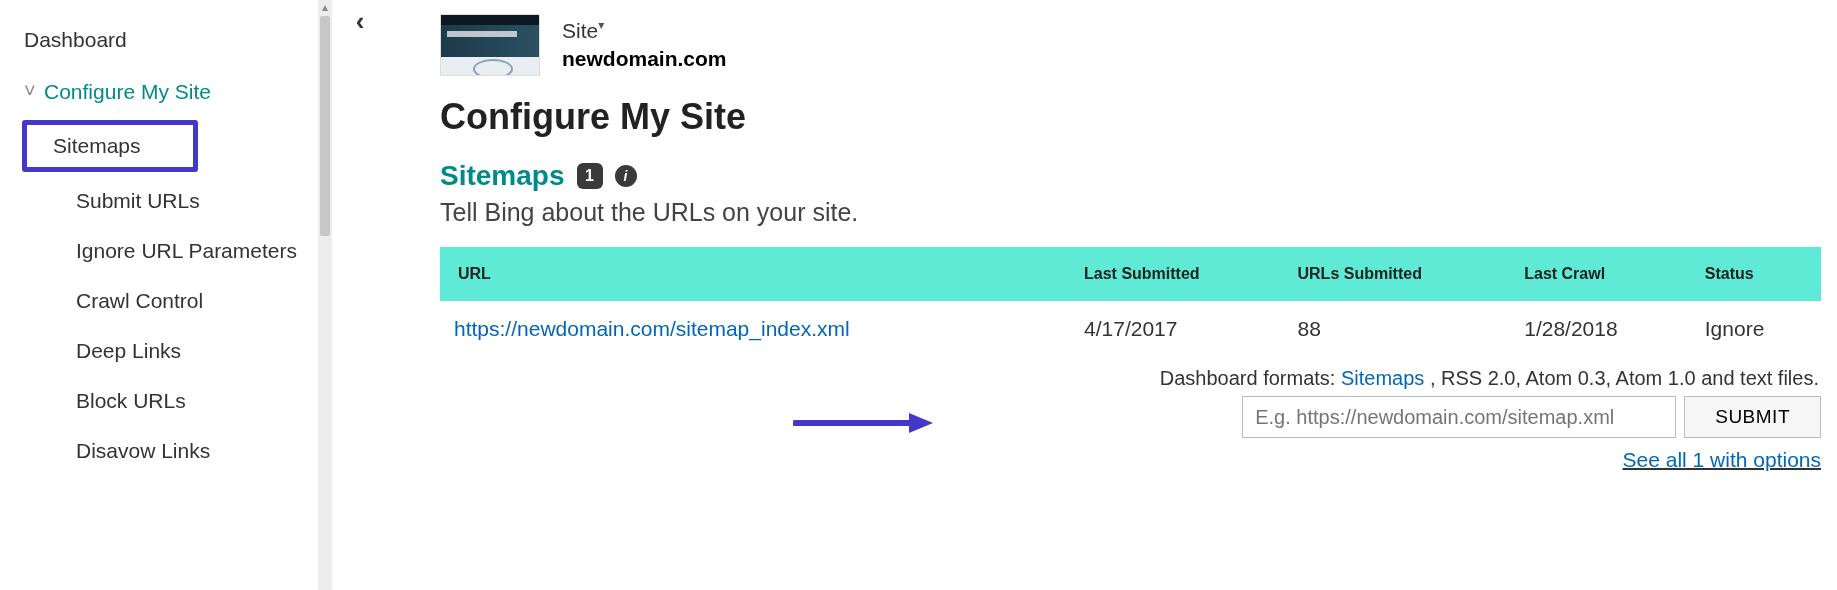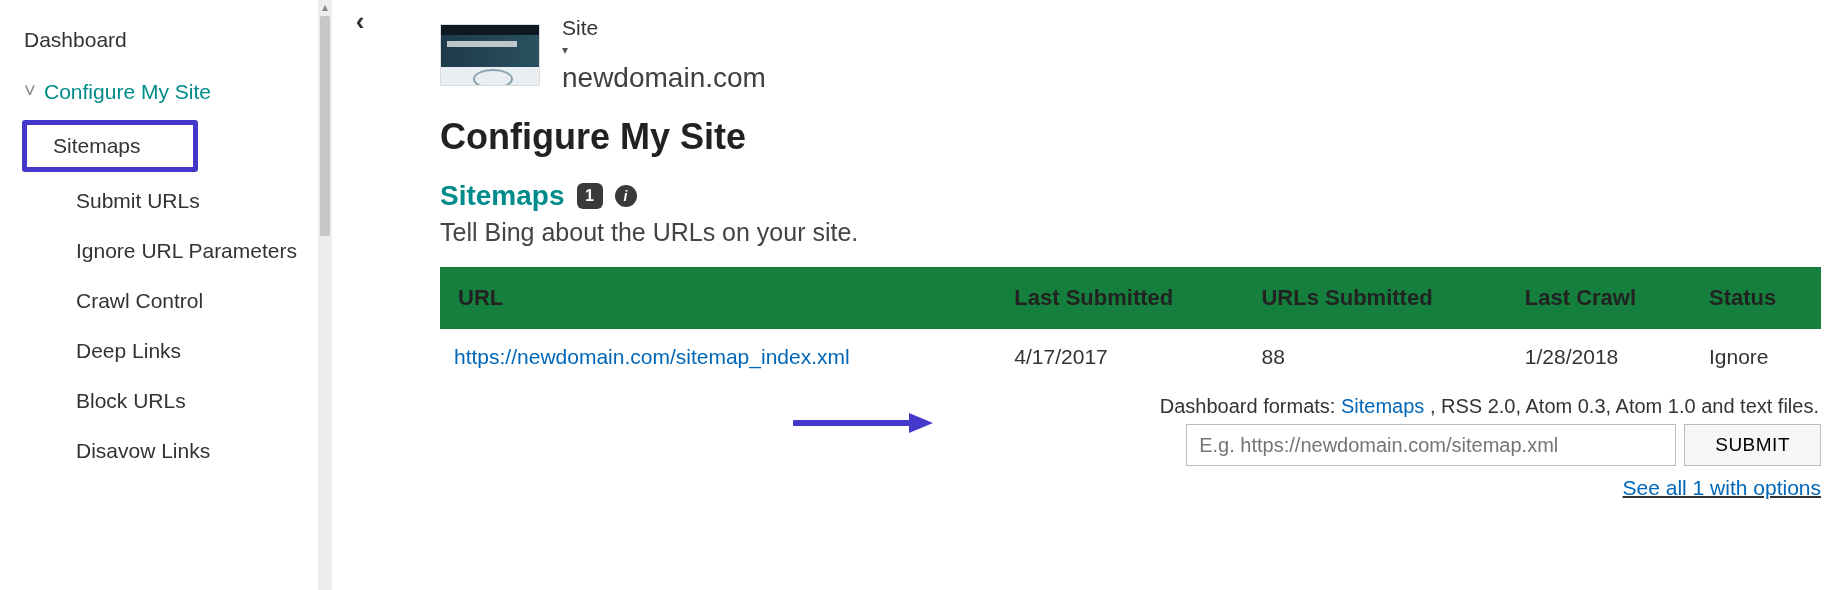--- a/index.html
+++ b/index.html
@@ -111,24 +111,24 @@
     overflow: hidden;
   }
   .thumb .tbar { height:10px; background:#0e1822; }
   .thumb .tband { height:32px; background:linear-gradient(90deg,#1d3a4a,#2a5161); position:relative; }
   .thumb .tband::after{content:"";position:absolute;left:6px;top:6px;width:70px;height:6px;background:rgba(255,255,255,.7);}
   .thumb .tfoot { height:20px; background:#e9eef2; position:relative;}
   .thumb .tfoot::before{content:"";position:absolute;left:32px;top:2px;width:36px;height:16px;border:2px solid #8aa4b1;border-radius:50%;}
   .site-meta { line-height: 1.35; }
   .site-sel {
     font-size: 21px; color:#333; cursor:pointer;
-    display:inline-flex; align-items:flex-start; gap:0;flex-direction:column;
+    display:inline-flex; align-items:flex-start; gap:0;
   }
   .site-sel .tri { font-size:12px; color:#555;}
-  .site-domain { font-size: 28px; color:#404040; }
+  .site-domain { font-size: 21px; color:#000000;font-weight:bold; }
 
   h1.page-title { font-size: 36px; font-weight: 600; color:#222; margin-bottom: 22px; }
 
   .section-head { display:flex; align-items:center; gap:12px; margin-bottom:6px;}
   .section-title { font-size: 28px; font-weight: 600; color:#008B8B; }
   .badge {
     display:inline-flex; align-items:center; justify-content:center;
     min-width:26px; height:26px; padding:0 6px;
     background:#3a3a3a; color:#fff; border-radius:6px;
     font-size:16px; font-weight:600;
@@ -136,36 +136,36 @@
   .info-icon {
     width:22px;height:22px;border-radius:50%;background:#3a3a3a;color:#fff;
     display:inline-flex;align-items:center;justify-content:center;
     font-size:14px;font-weight:bold;font-style:italic;
   }
   .section-desc { font-size:25px; color:#444; margin-bottom:20px;}
 
   
   .tbl { width:100%; border-collapse:collapse; }
   .tbl thead th {
-    background:#15803d; text-align:left; font-weight:700; font-size:22px;
+    background:#5eead4; text-align:left; font-weight:700; font-size:16px;
     padding:18px 14px; color:#222;
   }
   .tbl thead th:first-child { padding-left:18px;}
   .tbl tbody td { padding:16px 14px; font-size:21px; color:#333; }
   .tbl a { color:#0067b8; text-decoration:none; }
 
   .formats { text-align:right; font-size:20px; color:#333; margin:10px 2px 6px 0;}
   .formats a { color:#0067b8; text-decoration:none;}
 
   .submit-row {
     display:flex; justify-content:flex-end; align-items:center; gap:8px;
     margin-top:2px;
   }
   .submit-row input[type=text]{
-    width:490px; height:42px; font-size:20px; padding:4px 12px;
+    width:434px; height:42px; font-size:20px; padding:4px 12px;
     border:1px solid #bbb; color:#777; background:#fff;
   }
   .submit-row button{
     height:42px; padding:0 30px; font-size:19px; letter-spacing:.5px;
     background:#f6f6f6; border:1px solid #bbb; cursor:pointer;
   }
   .see-all { text-align:right; margin-top:10px;text-decoration:underline; }
   .see-all a { color:#0067b8; text-decoration:none; font-size:21px;}
 
   .arrow-annot {

